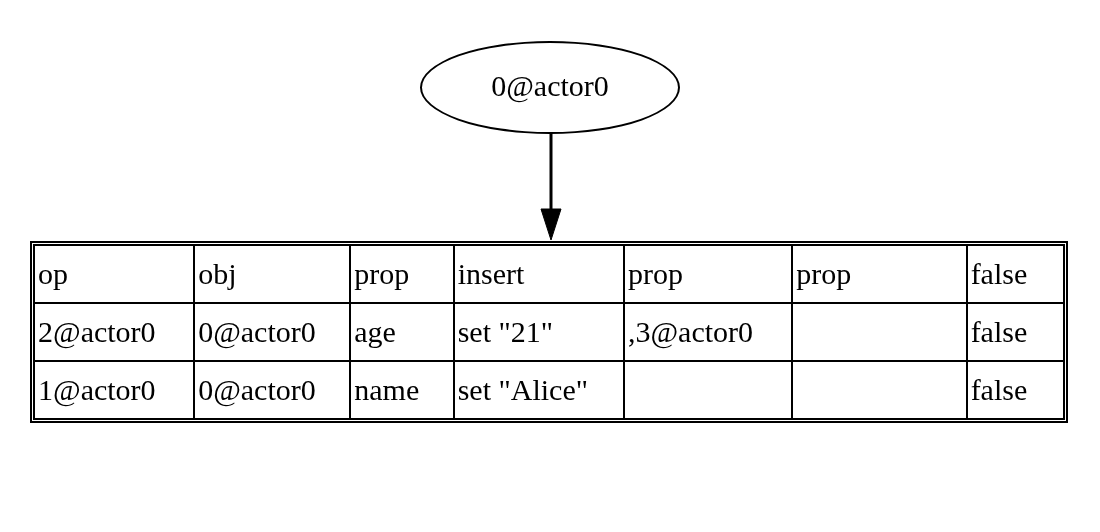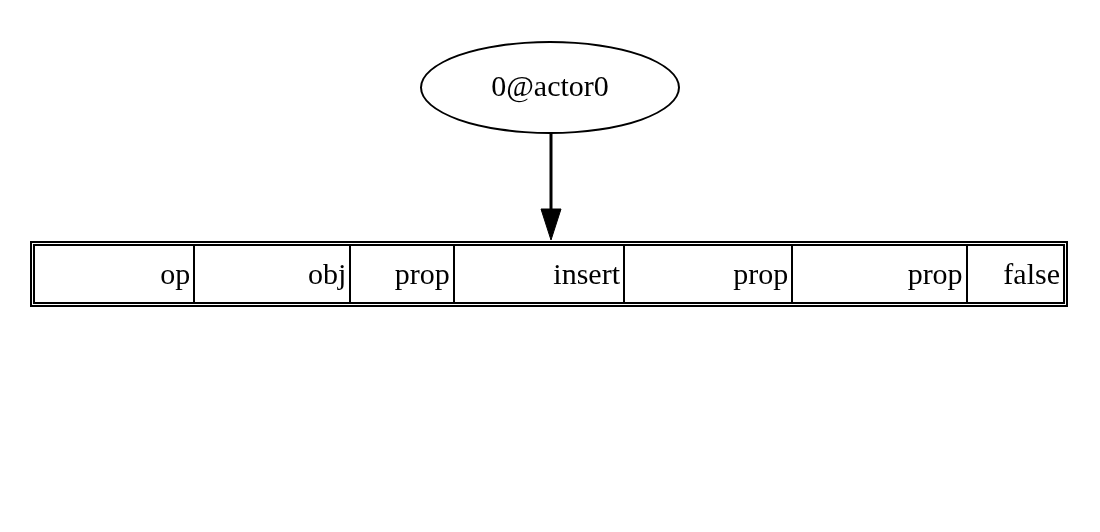--- a/index.html
+++ b/index.html
@@ -54,21 +54,21 @@
   table.op-table {
     border-collapse: collapse;
     table-layout: fixed;
     width: 1032px;
   }
   table.op-table th,
   table.op-table td {
     border: 2px solid #000000;
     font-size: 30px;
     font-weight: normal;
-    text-align: right;
+    text-align: left;
     padding: 0 3px;
     height: 56px;
     overflow: hidden;
     white-space: nowrap;
   }
   col.c-op     { width: 158px; }
   col.c-obj    { width: 154px; }
   col.c-prop   { width: 102px; }
   col.c-action { width: 168px; }
   col.c-succ   { width: 166px; }
@@ -105,17 +105,35 @@
           <th>op</th>
           <th>obj</th>
           <th>prop</th>
           <th>insert</th>
           <th>prop</th>
           <th>prop</th>
           <th>false</th>
         </tr>
       </thead>
       <tbody>
+        <tr>
+          <td>2@actor0</td>
+          <td>0@actor0</td>
+          <td>age</td>
+          <td>set "21"</td>
+          <td>,3@actor0</td>
+          <td></td>
+          <td>false</td>
+        </tr>
+        <tr>
+          <td>1@actor0</td>
+          <td>0@actor0</td>
+          <td>name</td>
+          <td>set "Alice"</td>
+          <td></td>
+          <td></td>
+          <td>false</td>
+        </tr>
       </tbody>
     </table>
   </div>
 
 </div>
 
 </body></html>

